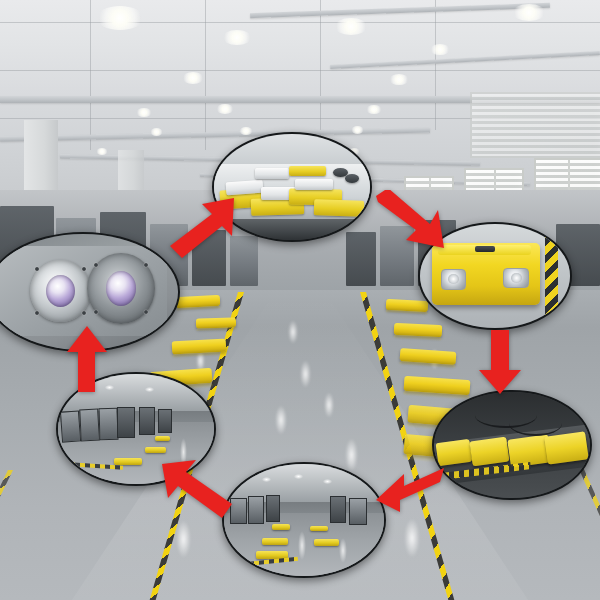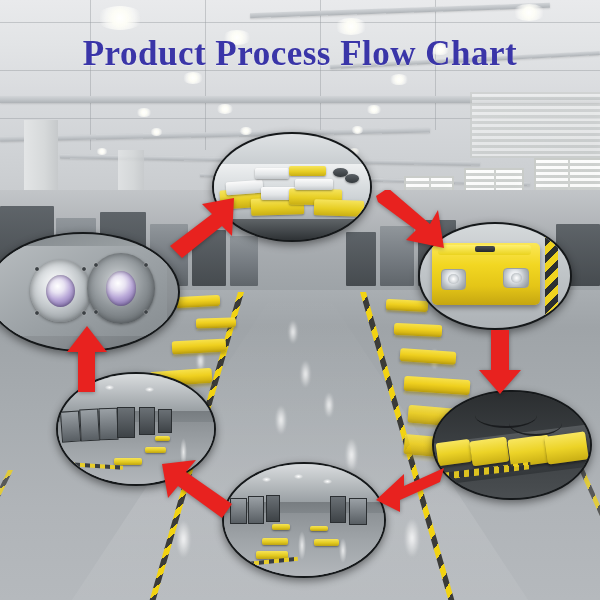--- a/index.html
+++ b/index.html
@@ -366,21 +366,20 @@
     <div class="prod dim" style="left:120px;top:408px;width:72px;height:17px;transform:rotate(-5deg);"></div>
 
     <div class="prod" style="left:386px;top:300px;width:42px;height:11px;transform:rotate(3deg);"></div>
     <div class="prod" style="left:394px;top:324px;width:48px;height:12px;transform:rotate(3deg);"></div>
     <div class="prod" style="left:400px;top:350px;width:56px;height:13px;transform:rotate(4deg);"></div>
     <div class="prod" style="left:404px;top:378px;width:66px;height:15px;transform:rotate(4deg);"></div>
     <div class="prod dim" style="left:408px;top:408px;width:78px;height:18px;transform:rotate(5deg);"></div>
     <div class="prod dim" style="left:404px;top:438px;width:92px;height:20px;transform:rotate(5deg);"></div>
   </div>
 
-  <div class="title" style="color: rgb(58, 53, 168);">Product Process Flow Chart</div>
 
   <div class="oval n1" style="left:-14px;top:232px;width:190px;height:116px;">
     <div class="inner">
       <div class="plate"></div>
       <div class="reflector" style="left:22%;top:22%;width:32%;height:54%;">
         <div class="lens" style="left:26%;top:24%;width:48%;height:52%;"></div>
         <div class="screw" style="left:8%;top:12%;"></div>
         <div class="screw" style="right:8%;top:12%;"></div>
         <div class="screw" style="left:8%;bottom:12%;"></div>
         <div class="screw" style="right:8%;bottom:12%;"></div>

